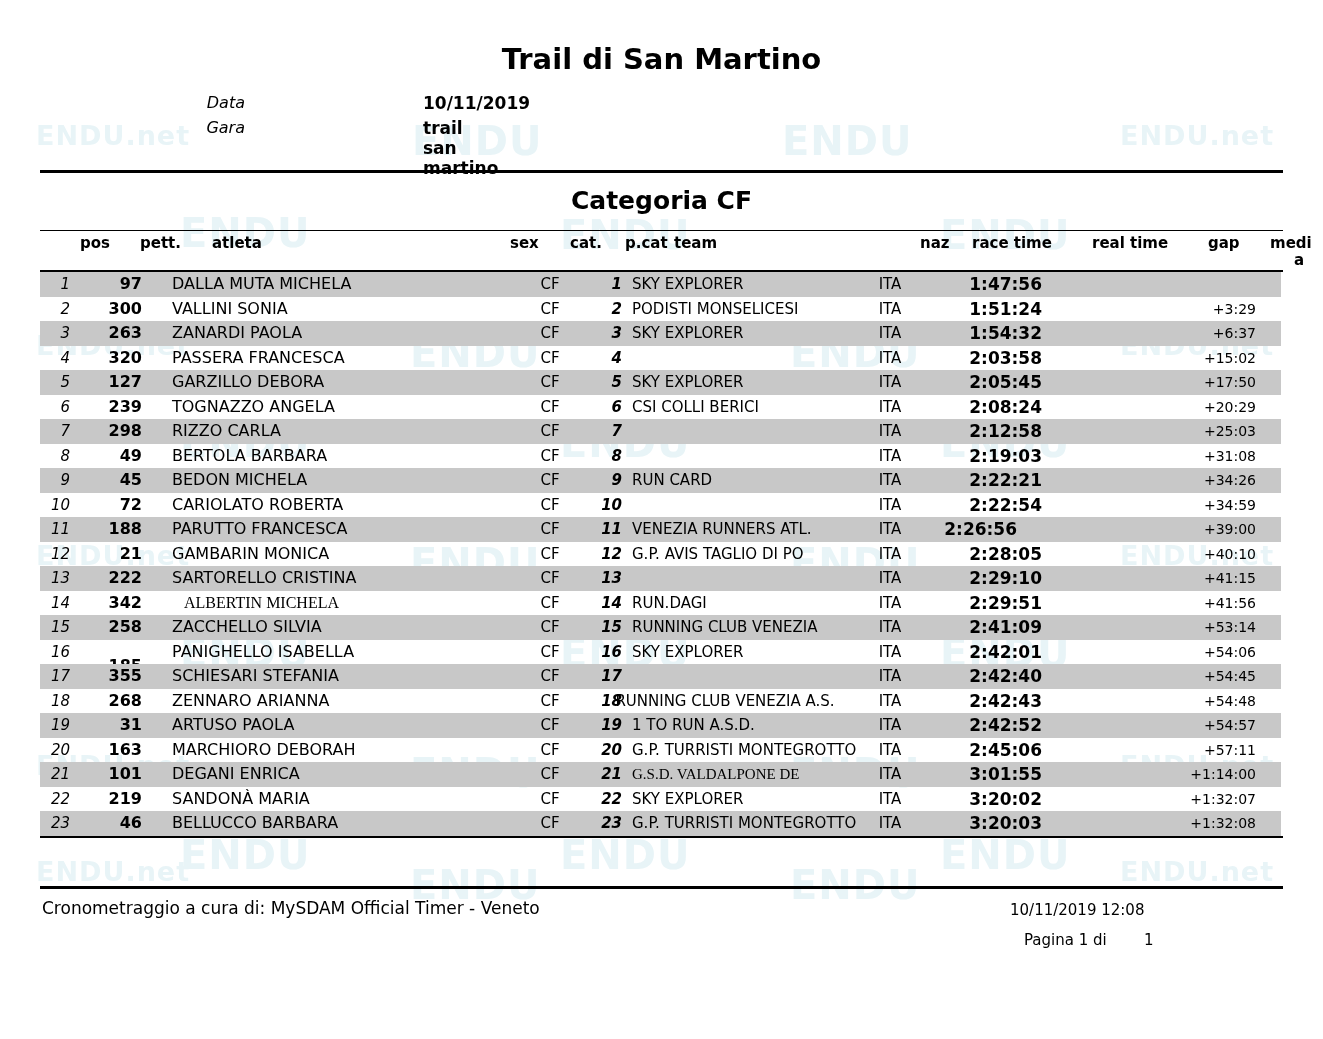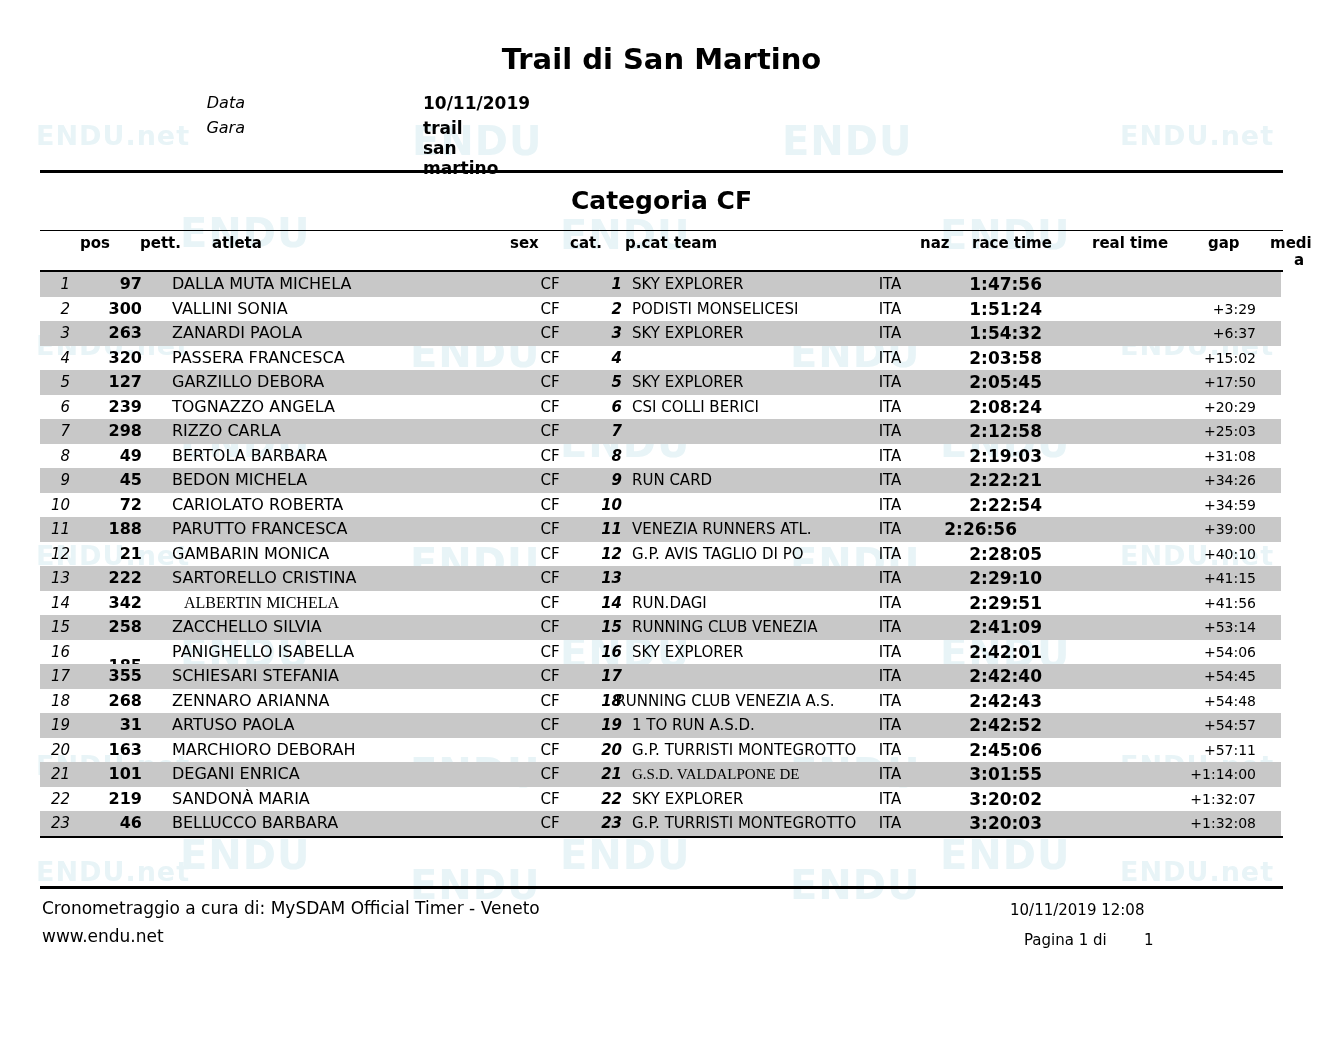--- a/index.html
+++ b/index.html
@@ -597,21 +597,20 @@
         <span class="cell c-media" style="left: 1186px; width: 55px;"></span>
       </div>
     </div>
 
   <div id="table-rule-bottom"></div>
 
   <div id="rule-footer"></div>
 
   <div id="footer-left">
     <div>Cronometraggio a cura di: MySDAM Official Timer - Veneto</div>
-    <div>www.endu.net</div>
   </div>
 
   <div id="footer-right">
     <div>10/11/2019 12:08</div>
     <div id="footer-page-line">
       <span id="page-of-label">Pagina 1 di</span>
       <span id="page-total">1</span>
     </div>
   </div>
 

